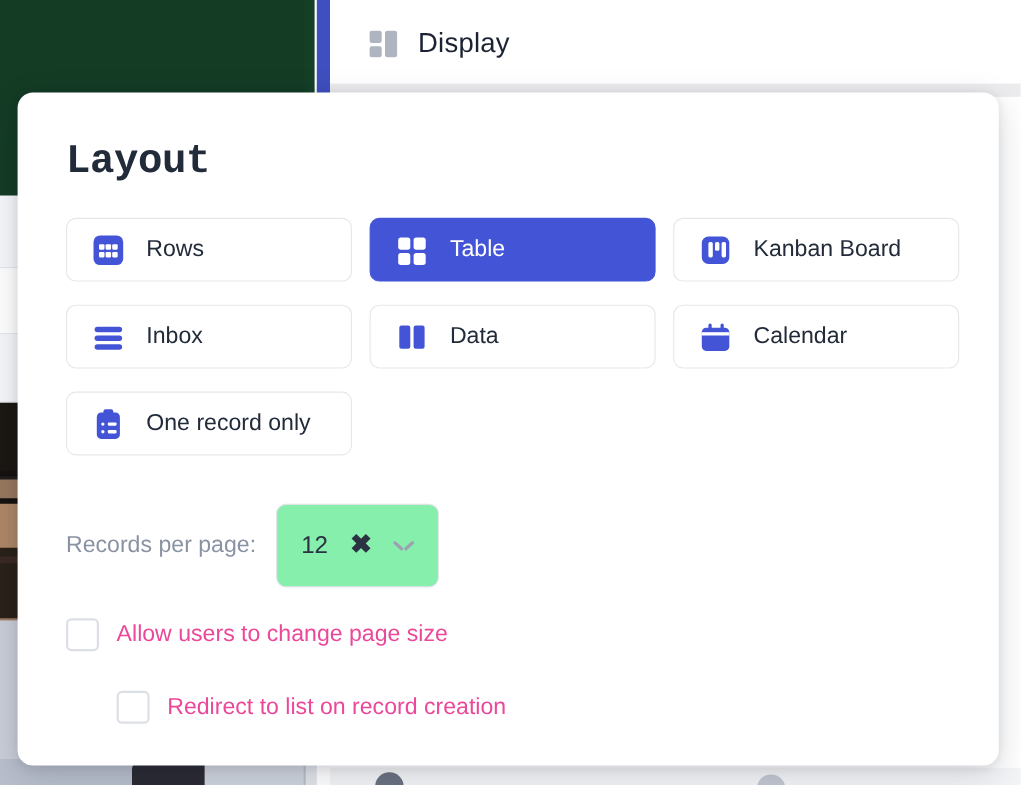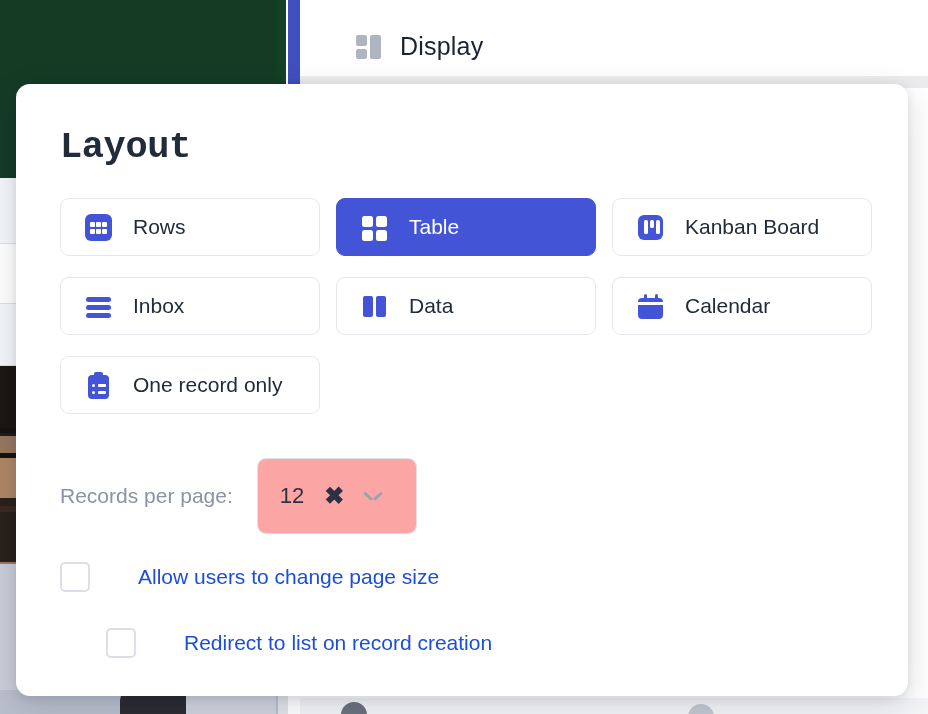--- a/index.html
+++ b/index.html
@@ -189,29 +189,29 @@
   .ic-cal .line { position:absolute; left:1px; top:9px; width:25px; height:3px; background:#ffffff; }
   .ic-cal .peg { position:absolute; top:1px; width:3px; height:6px; background:#4355d6; border-radius:2px; }
   .ic-clip .board { position:absolute; left:3px; top:3px; width:21px; height:24px; background:#4355d6; border-radius:4px; }
   .ic-clip .clip { position:absolute; left:9px; top:0px; width:9px; height:7px; background:#4355d6; border-radius:2px; }
   .ic-clip .dot { position:absolute; width:3px; height:3px; background:#ffffff; border-radius:50%; }
   .ic-clip .ln { position:absolute; height:3px; background:#ffffff; border-radius:1px; }
 
   
   .rpp-row {
     margin-top: 44px;
-    display: flex; align-items: center; gap: 24px;
+    display: flex; align-items: center; gap: 18px;
   }
   .rpp-label {
     font-size: 21px; color: #8a93a3;
   }
   .rpp-select {
-    width: 160px; height: 76px;
+    width: 148px; height: 76px;
     border: 1px solid #e0e2e8; border-radius: 9px;
-    background: #fca5a5;
+    background: #86efac;
     display: flex; align-items: center; gap: 20px;
     padding: 0 18px 0 22px;
     cursor: pointer;
   }
   .rpp-value { font-size: 22px; color: #2b3243; }
   .rpp-clear {
     font-size: 24px; font-weight: 700; color: #2b3243; line-height: 1;
     cursor: pointer;
   }
   .rpp-chev {
@@ -228,21 +228,21 @@
     display: flex; align-items: center; gap: 16px;
     cursor: pointer;
   }
   .check-row.first { margin-top: 28px; }
   .check-row.second { margin-top: 36px; padding-left: 46px; }
   .checkbox {
     width: 30px; height: 30px;
     border: 2px solid #dcdfe5; border-radius: 5px; background: #ffffff;
     flex: 0 0 auto;
   }
-  .check-label { font-size: 21px; color: #1d4ed8; margin-left: 32px; }
+  .check-label { font-size: 21px; color: #ec4899; }
 </style>
 </head>
 <body>
 
 <div id="root">
 
   <div class="bg-right"></div>
 
   <div class="bg-green-strip"></div>
   <div class="bg-blue-stripe"></div>
@@ -266,21 +266,21 @@
     <div class="ph-mouth"></div>
     <div class="ph-arm"></div>
   </div>
   <div class="bg-photo2">
     <span class="p2a"></span>
       <span class="p2b"></span>
   </div>
 
   <div class="bg-divider"></div>
 
-  <div class="bg-menu-item" style="left:336px; top:32px;margin-left:20px;">
+  <div class="bg-menu-item" style="left:336px; top:25px;">
     <span class="icon-display">
       <i class="d1"></i>
         <i class="d2"></i>
         <i class="d3"></i>
     </span>
     <span class="bg-menu-label">Display</span>
   </div>
 
   <div class="bg-partial">
     <span class="icon-ring"></span>

